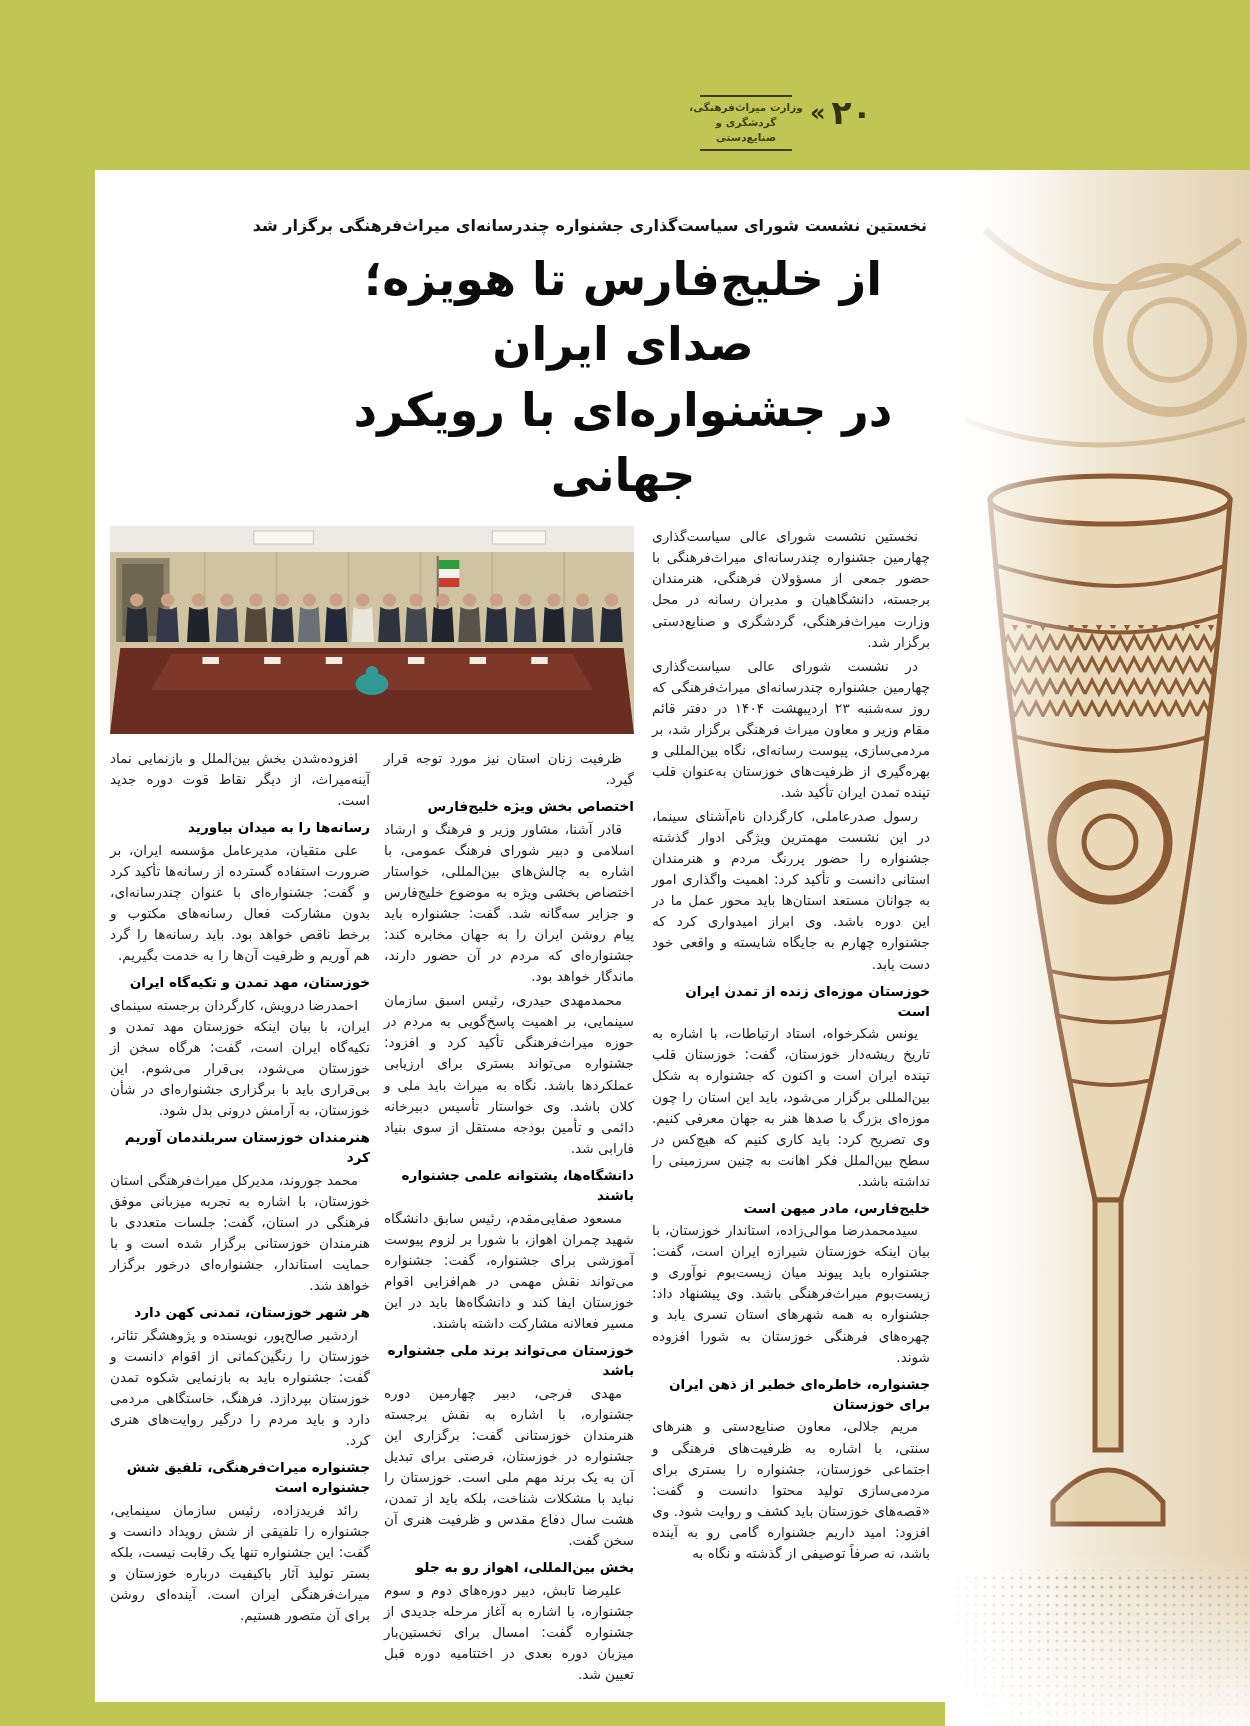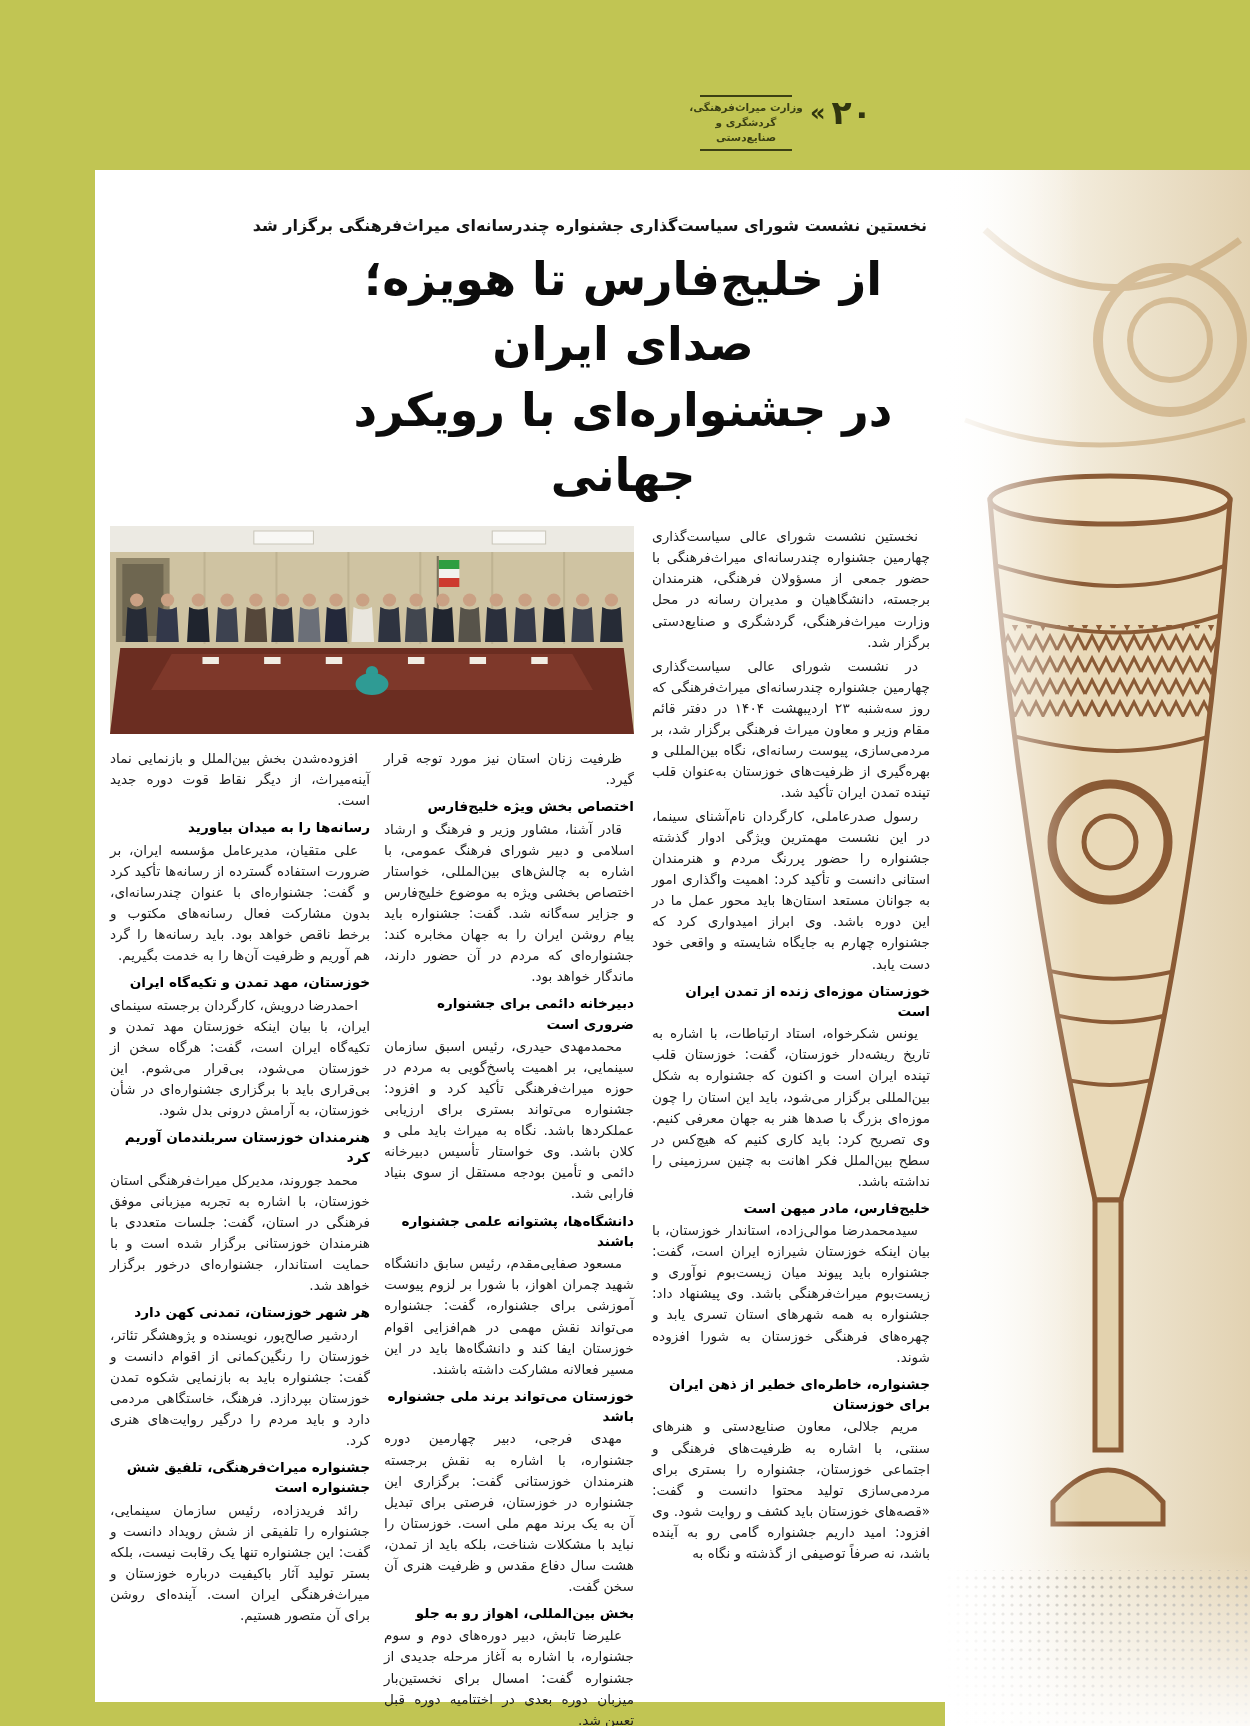--- a/index.html
+++ b/index.html
@@ -219,21 +219,20 @@
           <circle cx="255" cy="146" r="6" fill="#2f9b94"></circle>
           <ellipse cx="255" cy="158" rx="16" ry="11" fill="#2f9b94"></ellipse>
         </svg>
       </div>
 
       <div class="cols2">
         <div class="col-b">
             <div class="para">ظرفیت زنان استان نیز مورد توجه قرار گیرد.</div>
             <div class="subhead">اختصاص بخش ویژه خلیج‌فارس</div>
             <div class="para">قادر آشنا، مشاور وزیر و فرهنگ و ارشاد اسلامی و دبیر شورای فرهنگ عمومی، با اشاره به چالش‌های بین‌المللی، خواستار اختصاص بخشی ویژه به موضوع خلیج‌فارس و جزایر سه‌گانه شد. گفت: جشنواره باید پیام روشن ایران را به جهان مخابره کند: جشنواره‌ای که مردم در آن حضور دارند، ماندگار خواهد بود.</div>
-            <div class="subhead">دبیرخانه دائمی برای جشنواره ضروری است</div>
             <div class="para">محمدمهدی حیدری، رئیس اسبق سازمان سینمایی، بر اهمیت پاسخ‌گویی به مردم در حوزه میراث‌فرهنگی تأکید کرد و افزود: جشنواره می‌تواند بستری برای ارزیابی عملکردها باشد. نگاه به میراث باید ملی و کلان باشد. وی خواستار تأسیس دبیرخانه دائمی و تأمین بودجه مستقل از سوی بنیاد فارابی شد.</div>
             <div class="subhead">دانشگاه‌ها، پشتوانه علمی جشنواره باشند</div>
             <div class="para">مسعود صفایی‌مقدم، رئیس سابق دانشگاه شهید چمران اهواز، با شورا بر لزوم پیوست آموزشی برای جشنواره، گفت: جشنواره می‌تواند نقش مهمی در هم‌افزایی اقوام خوزستان ایفا کند و دانشگاه‌ها باید در این مسیر فعالانه مشارکت داشته باشند.</div>
             <div class="subhead">خوزستان می‌تواند برند ملی جشنواره باشد</div>
             <div class="para">مهدی فرجی، دبیر چهارمین دوره جشنواره، با اشاره به نقش برجسته هنرمندان خوزستانی گفت: برگزاری این جشنواره در خوزستان، فرصتی برای تبدیل آن به یک برند مهم ملی است. خوزستان را نباید با مشکلات شناخت، بلکه باید از تمدن، هشت سال دفاع مقدس و ظرفیت هنری آن سخن گفت.</div>
             <div class="subhead">بخش بین‌المللی، اهواز رو به جلو</div>
             <div class="para">علیرضا تابش، دبیر دوره‌های دوم و سوم جشنواره، با اشاره به آغاز مرحله جدیدی از جشنواره گفت: امسال برای نخستین‌بار میزبان دوره بعدی در اختتامیه دوره قبل تعیین شد.</div>
           </div>
         <div class="col-c">
             <div class="para">افزوده‌شدن بخش بین‌الملل و بازنمایی نماد آینه‌میراث، از دیگر نقاط قوت دوره جدید است.</div>

